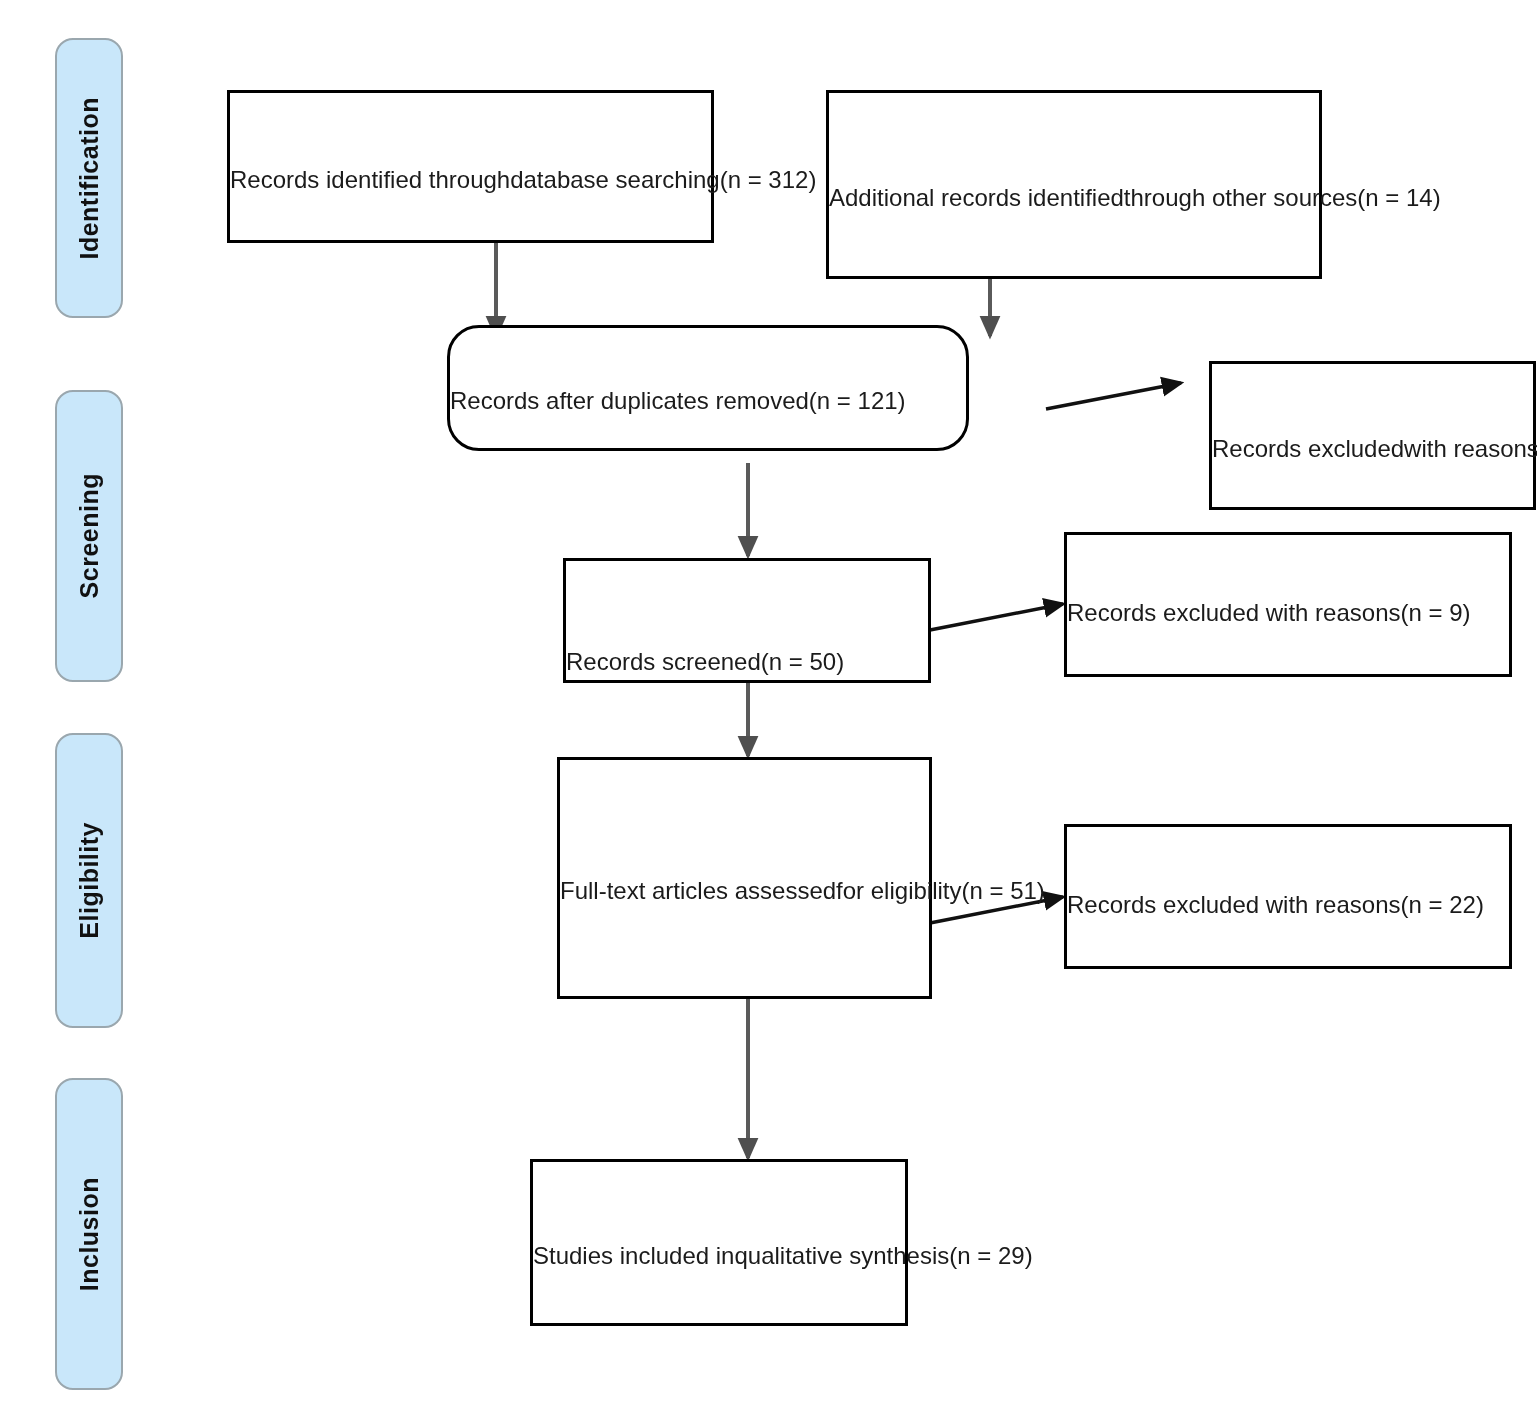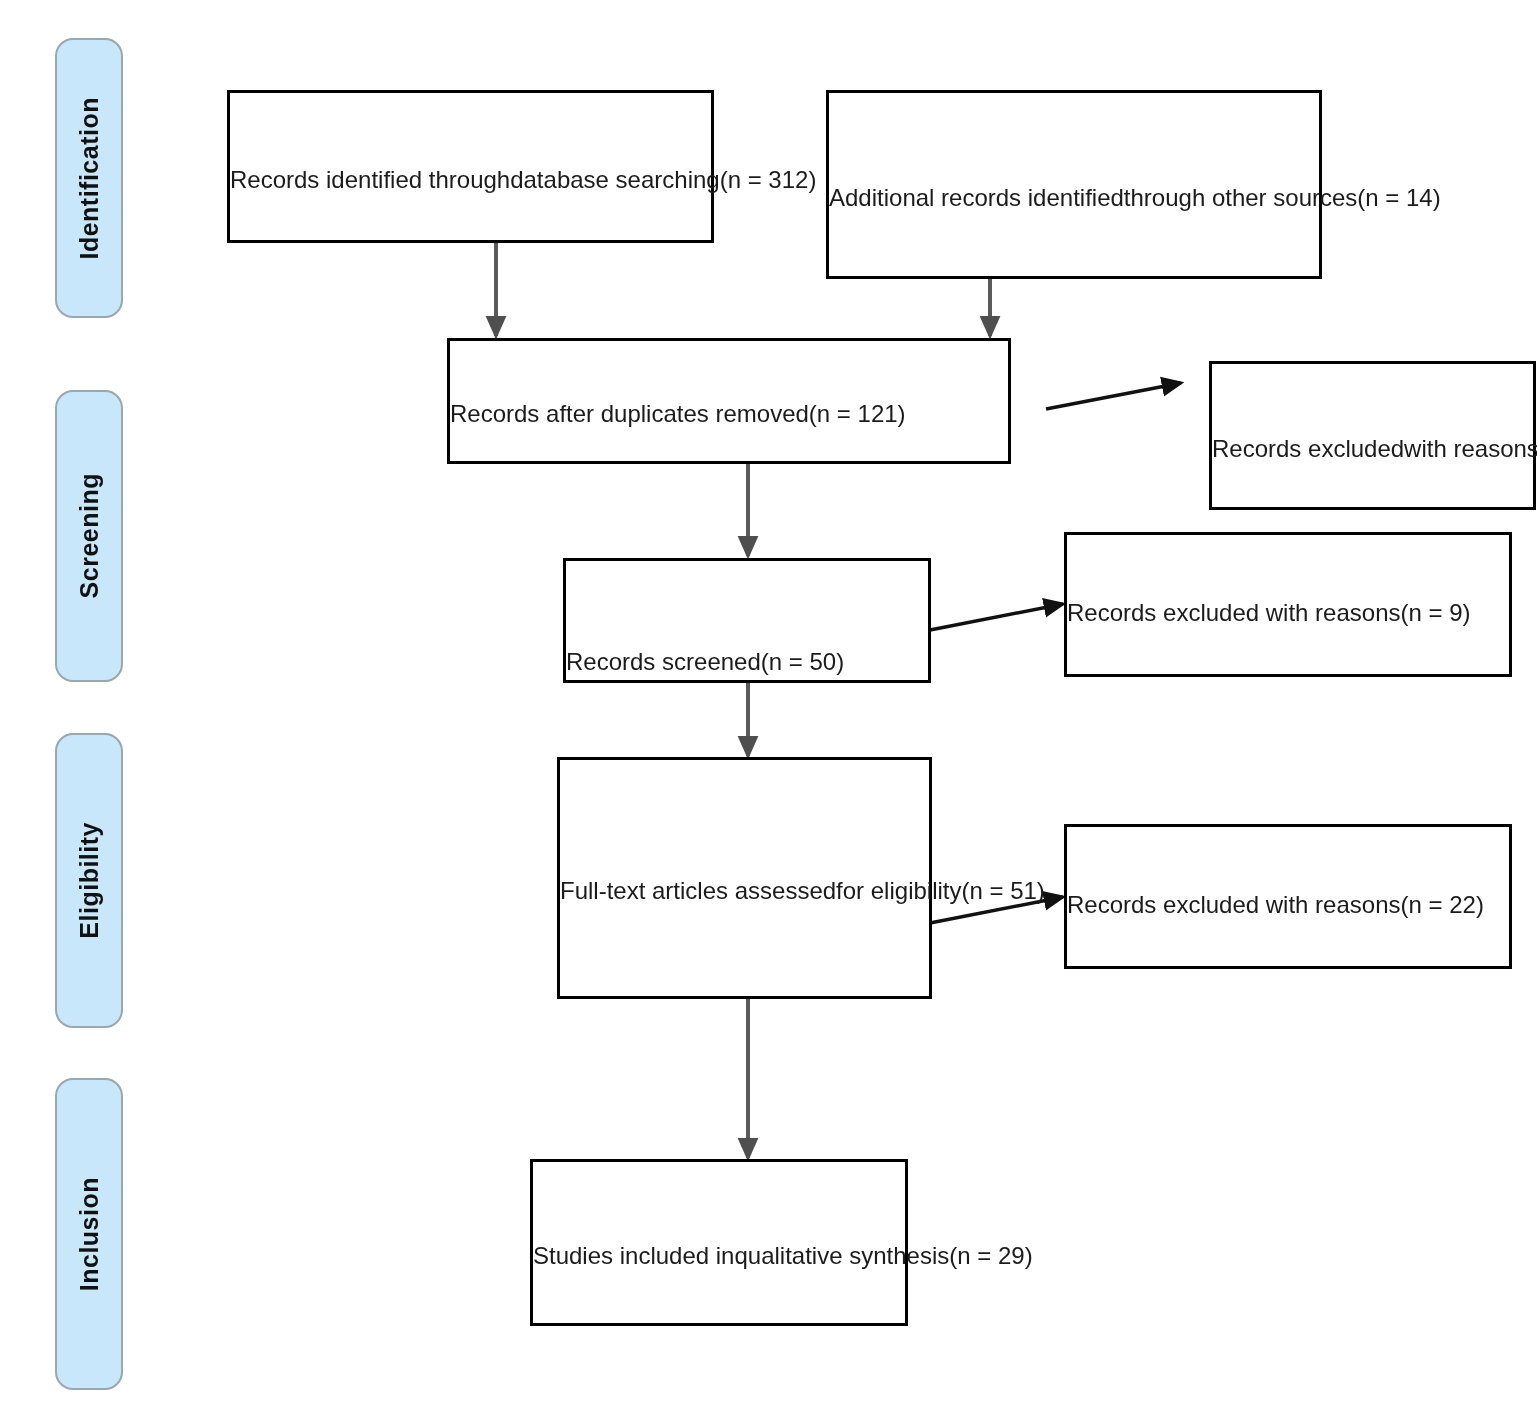--- a/index.html
+++ b/index.html
@@ -124,21 +124,21 @@
     <div class="line">database searching</div>
     <div class="line">(n = 312)</div>
   </div>
 
   <div class="flow-box" style="left:806px; top:90px; width:496px; height:189px;margin-left:20px;">
     <div class="line">Additional records identified</div>
     <div class="line">through other sources</div>
     <div class="line">(n = 14)</div>
   </div>
 
-  <div class="flow-box" style="left:447px; top:338px; width:564px; height:126px;">
+  <div class="flow-box" style="left:447px; top:325px; width:522px; height:126px;border-radius:32px;">
     <div class="line">Records after duplicates removed</div>
     <div class="line">(n = 121)</div>
   </div>
 
   <div class="flow-box" style="left:1209px; top:318px; width:327px; height:149px;margin-top:43px;">
     <div class="line">Records excluded</div>
     <div class="line">with reasons</div>
     <div class="line">(n = 61)</div>
   </div>
 

